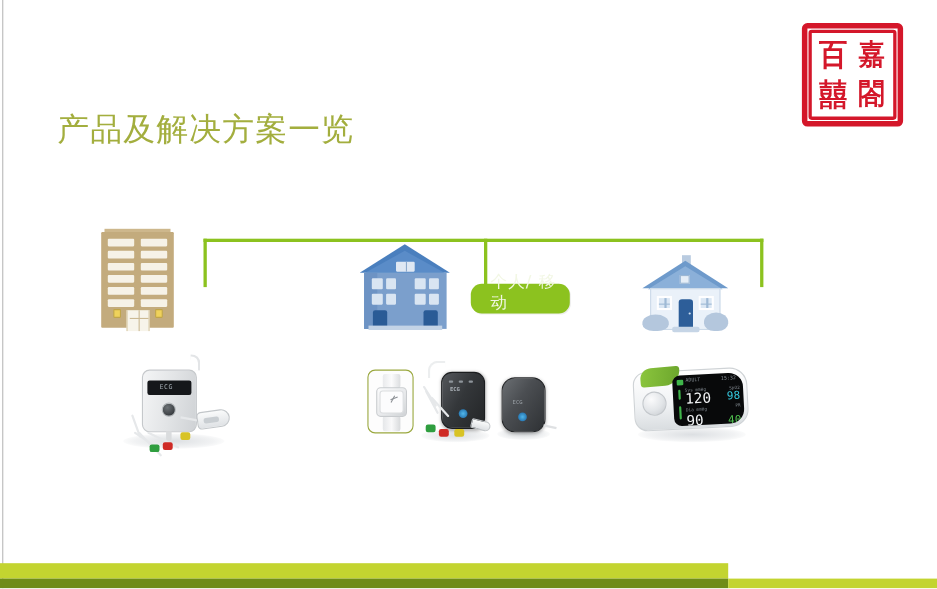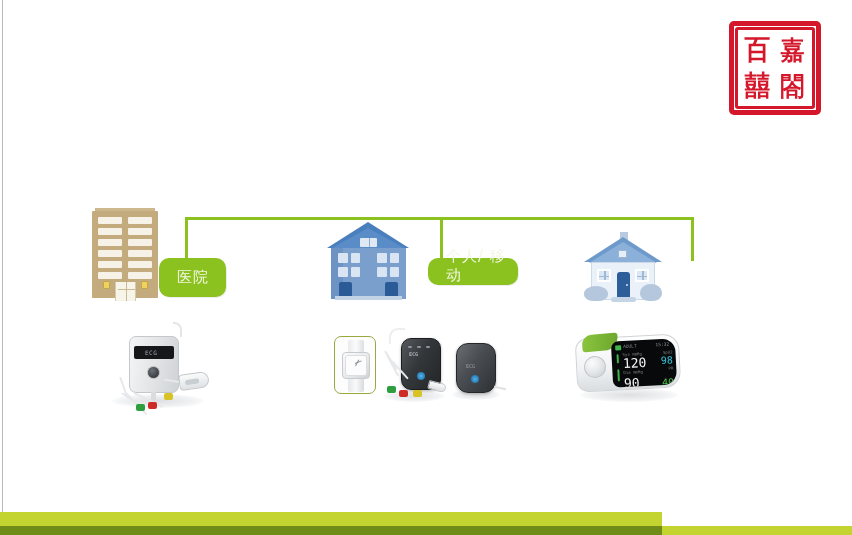--- a/index.html
+++ b/index.html
@@ -281,20 +281,21 @@
     <div class="seal-frame"></div>
     <div class="seal-inner"></div>
     <div class="seal-grid">
       <div class="seal-ch">百</div>
       <div class="seal-ch s2">嘉</div>
       <div class="seal-ch">囍</div>
       <div class="seal-ch s2">閤</div>
     </div>
   </div>
 
+  <div class="title">产品及解决方案一览</div>
 
   <div class="conn-h"></div>
   <div class="conn-v v1"></div>
   <div class="conn-v v2"></div>
   <div class="conn-v v3"></div>
 
   <div class="b-hosp">
     <div class="bh-top"></div>
     <div class="bh-body"></div>
     <div class="bh-wingrid">
@@ -358,23 +359,20 @@
     <div class="bm-body"></div>
     <div class="bm-atticw"></div>
     <div class="bm-win w1"></div>
     <div class="bm-win w2"></div>
     <div class="bm-door"></div>
     <div class="bm-step"></div>
     <div class="bm-bush b1"></div>
     <div class="bm-bush b2"></div>
   </div>
 
-  <div class="cat-label c1">
-    <span>医院</span>
-  </div>
   <div class="cat-label c2">
     <span>个人/ 移动</span>
   </div>
 
   <div class="dev-holter">
     <div class="shadow-el hd-shadow"></div>
     <div class="hd-topcable"></div>
     <div class="hd-body"></div>
     <div class="hd-screen">
       <span>ECG</span>

